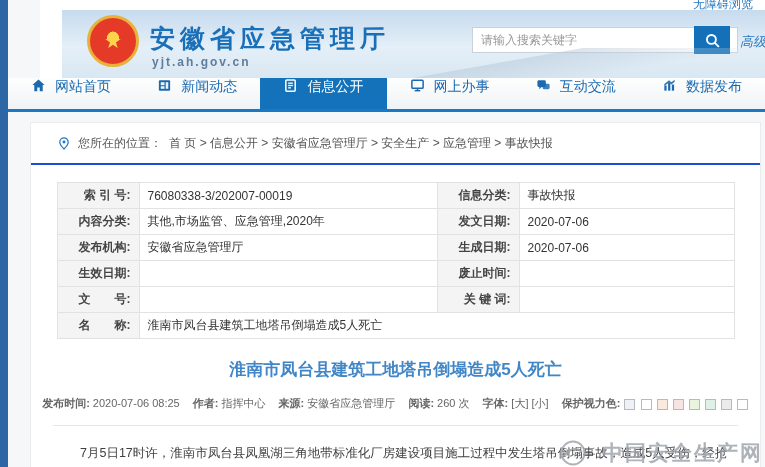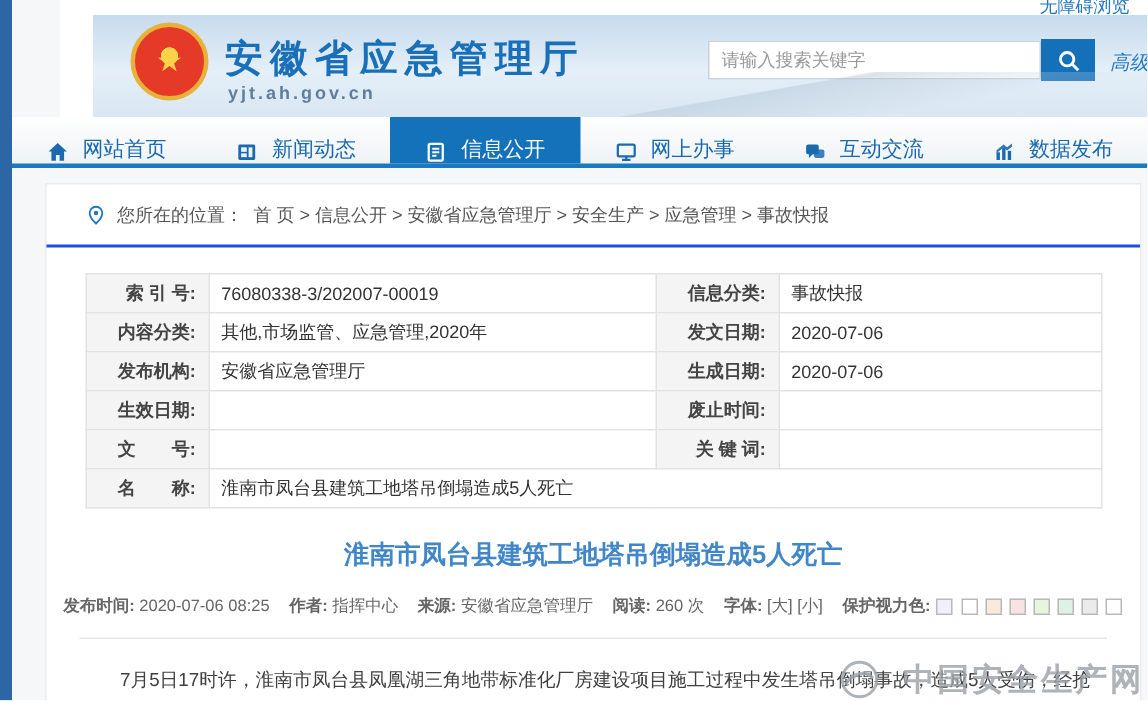--- a/index.html
+++ b/index.html
@@ -13,31 +13,31 @@
           background:linear-gradient(180deg,#c7dbee 0%,#e4eff8 55%,#d9e7f2 100%);}
   .banner:after{content:"";position:absolute;right:0;bottom:0;width:60%;height:30px;
           background:linear-gradient(170deg,rgba(255,255,255,0) 40%,rgba(176,195,212,.45) 41%,rgba(221,233,243,.2) 70%);}
   .emblem{position:absolute;left:25px;top:5px;width:52px;height:52px;border-radius:50%;
           background:radial-gradient(circle at 50% 42%,#ffd24a 0 16%,#e63a28 17% 100%);
           border:3px solid #e8b23a;box-sizing:border-box;display:flex;align-items:center;justify-content:center;}
   .emblem span{color:#ffd24a;font-size:20px;line-height:1;}
   .site-title{position:absolute;left:88px;top:12px;color:#1a70b8;font-size:25px;font-weight:bold;letter-spacing:5px;white-space:nowrap;}
   .site-url{position:absolute;left:90px;top:45px;color:#5f7d9c;font-size:12px;font-weight:bold;letter-spacing:2px;}
   .access-link{position:absolute;right:12px;top:-4px;color:#2277c3;font-size:12px;text-decoration:none;}
-  .search-input{position:absolute;left:410px;top:17px;width:222px;height:26px;border:1px solid #c9d2da;
+  .search-input{position:absolute;left:410px;top:17px;width:266px;height:26px;border:1px solid #c9d2da;
           background:#fff;font-size:12px;color:#333;padding:0 8px;box-sizing:border-box;outline:none;}
   .search-input::placeholder{color:#999;}
   .search-btn{position:absolute;left:632px;top:16px;width:36px;height:28px;background:#1470b8;border:none;
           cursor:pointer;display:flex;align-items:center;justify-content:center;padding:0;}
   .adv-search{position:absolute;left:678px;top:23px;color:#2277c3;font-size:13px;text-decoration:none;white-space:nowrap;font-style:italic;}
 
   
   .nav{position:absolute;left:8px;top:78px;right:0;height:31px;display:flex;
        background:linear-gradient(#fefefe,#eff3f6);border-bottom:3px solid #1b79c3;}
-  .nav-item{flex:1;display:flex;align-items:flex-end;justify-content:center;gap:9px;
+  .nav-item{flex:1;display:flex;align-items:flex-start;justify-content:center;gap:9px;
        color:#1b6ab0;font-size:14px;cursor:pointer;white-space:nowrap;}
   .nav-item svg{flex:0 0 auto;}
   .nav-item.active{background:#1472ba;color:#fff;}
 
   
   .main-box{position:absolute;left:30px;top:122px;width:731px;height:380px;background:#fff;border:1px solid #ebebeb;box-sizing:border-box;}
   .breadcrumb{display:flex;align-items:center;gap:7px;padding:12px 10px 11px 26px;
        border-bottom:2px solid #1d4ed8;color:#555;font-size:12px;}
   .info-table{width:678px;margin:17px auto 0 auto;border-collapse:collapse;font-size:12px;table-layout:fixed;}
   .info-table td{border:1px solid #e2e2e2;height:26px;padding:2px 8px;box-sizing:border-box;overflow:hidden;white-space:nowrap;}

